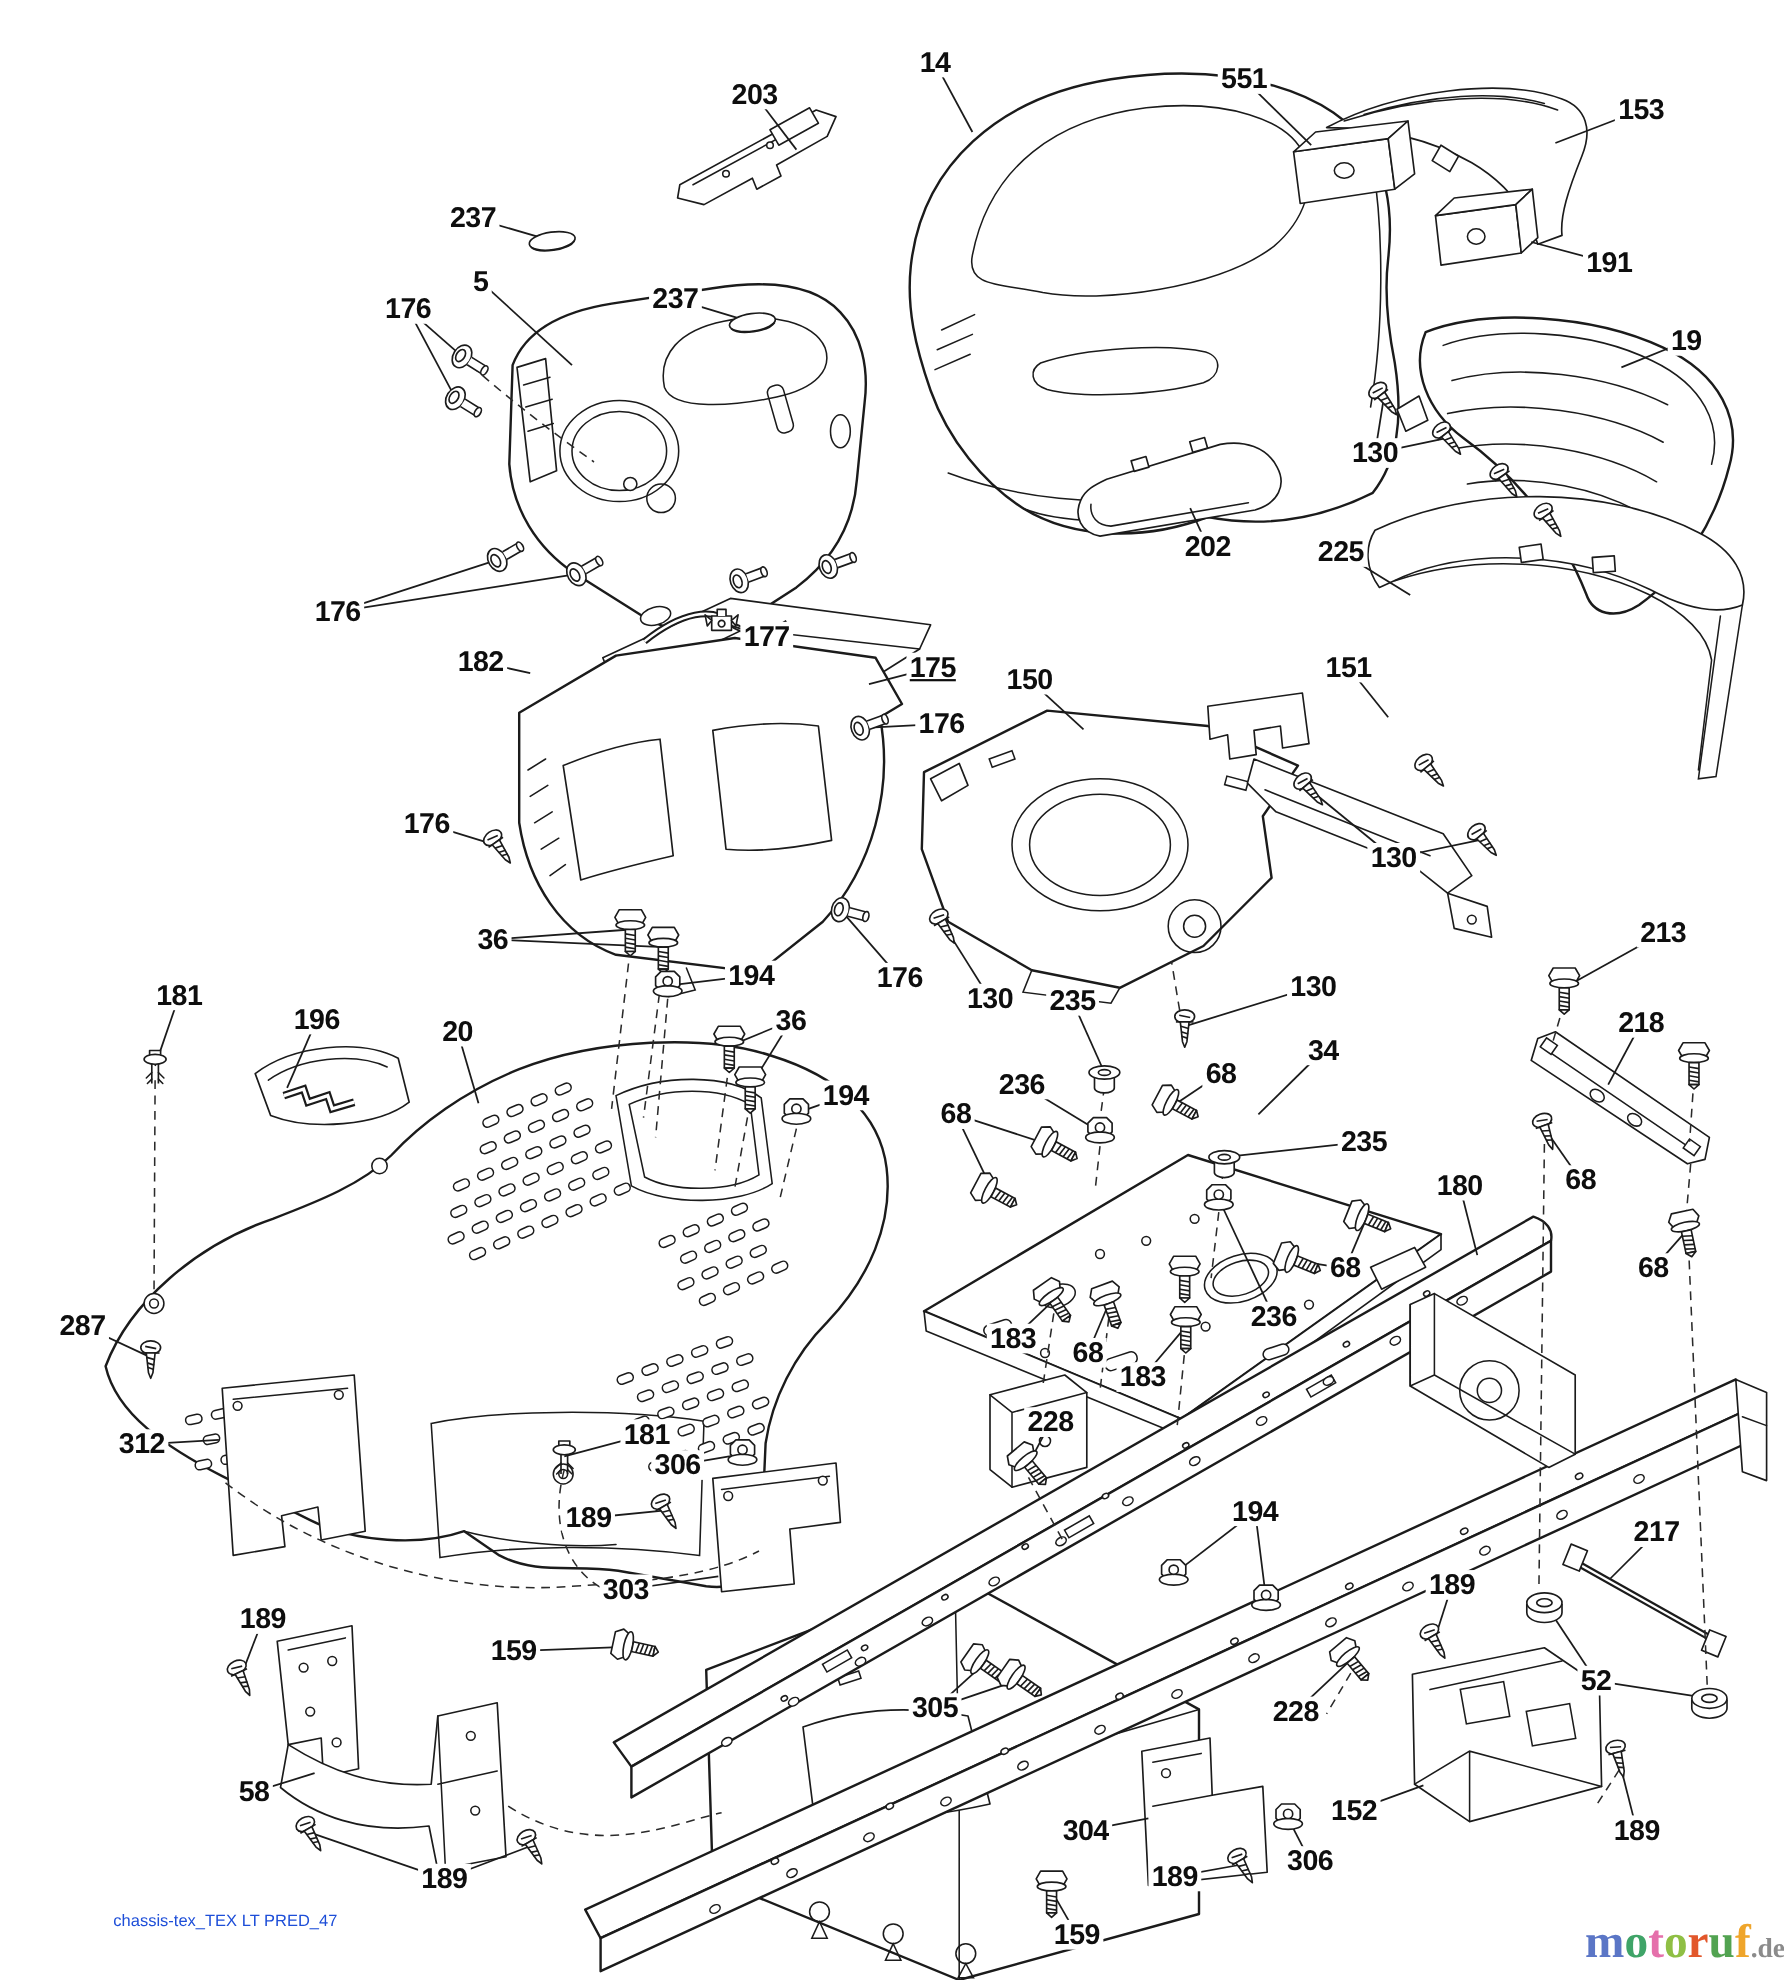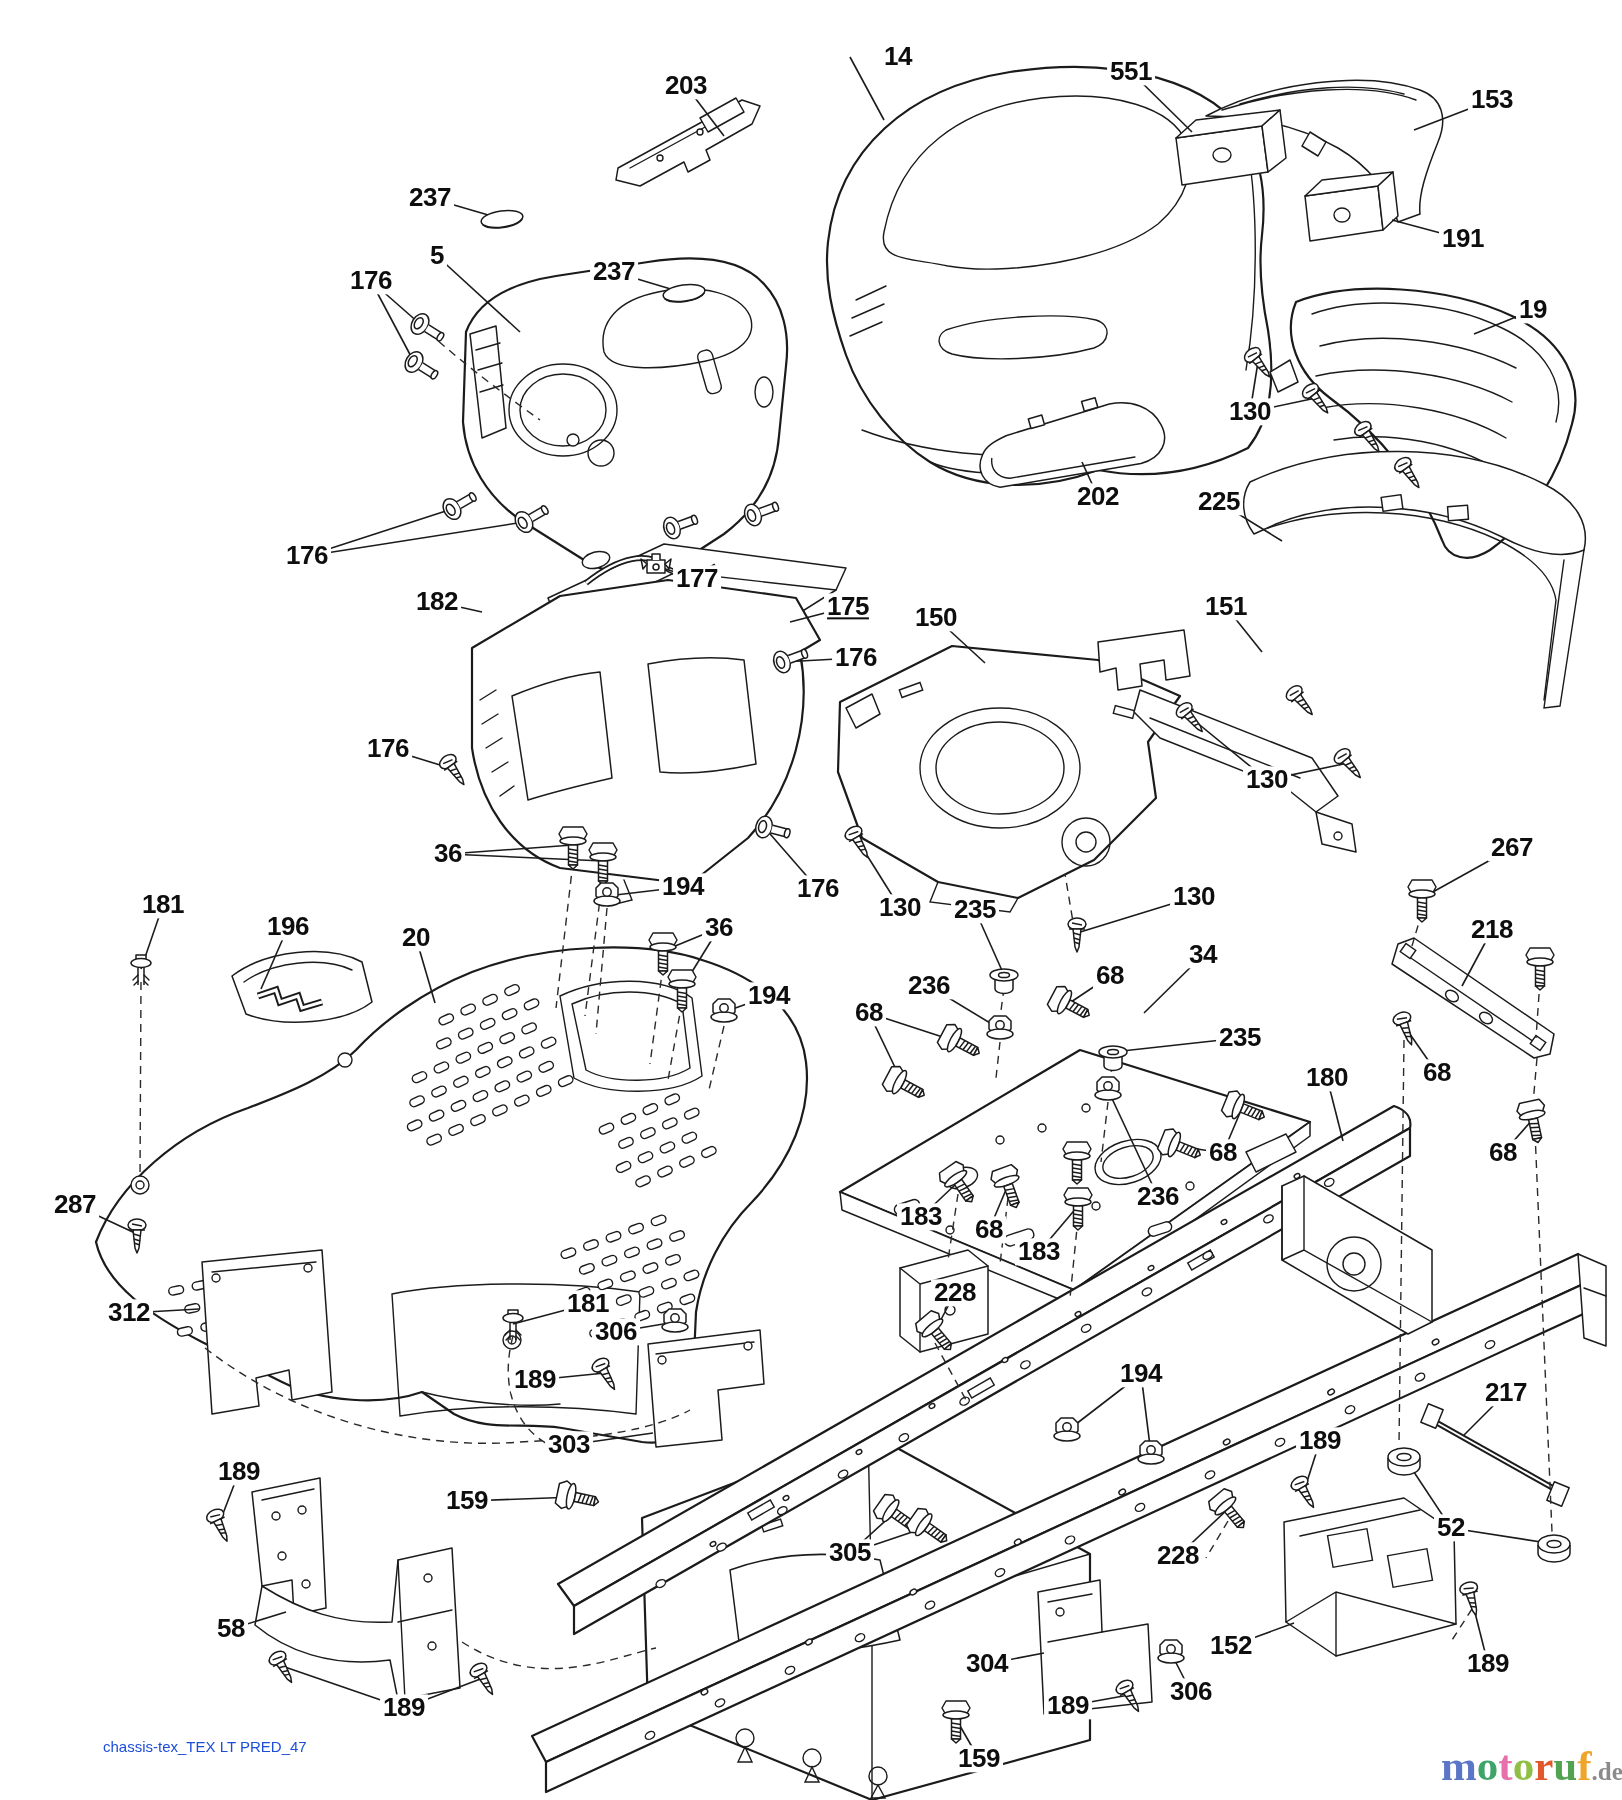--- a/index.html
+++ b/index.html
@@ -663,21 +663,21 @@
         <use href="#g-shoulder" transform="translate(753,515) rotate(-20)"></use>
         <use href="#g-bolt" transform="translate(1540,966) rotate(0)"></use>
         <use href="#g-screw" transform="translate(1368,436) rotate(-35)"></use>
         <use href="#g-screw" transform="translate(1408,472) rotate(-35)"></use>
         <use href="#g-screw" transform="translate(1300,700) rotate(-40)"></use>
         <use href="#g-bolt" transform="translate(1077,1160) rotate(0)"></use>
       </g>
   </svg>
 
   <div id="callout-layer">
-      <div class="callout" style="left: 898px; top: 57px;">14</div>
+      <div class="callout" style="left: 850px; top: 57px;">14</div>
       <div class="callout" style="left: 686px; top: 86px;">203</div>
       <div class="callout" style="left: 430px; top: 198px;">237</div>
       <div class="callout" style="left: 437px; top: 256px;">5</div>
       <div class="callout" style="left: 371px; top: 281px;">176</div>
       <div class="callout" style="left: 614px; top: 272px;">237</div>
       <div class="callout" style="left: 1131px; top: 72px;">551</div>
       <div class="callout" style="left: 1492px; top: 100px;">153</div>
       <div class="callout" style="left: 1463px; top: 239px;">191</div>
       <div class="callout" style="left: 1533px; top: 310px;">19</div>
       <div class="callout" style="left: 1250px; top: 412px;">130</div>
@@ -702,21 +702,21 @@
       <div class="callout" style="left: 900px; top: 908px;">130</div>
       <div class="callout" style="left: 1194px; top: 897px;">130</div>
       <div class="callout" style="left: 975px; top: 910px;">235</div>
       <div class="callout" style="left: 929px; top: 986px;">236</div>
       <div class="callout" style="left: 869px; top: 1013px;">68</div>
       <div class="callout" style="left: 1110px; top: 976px;">68</div>
       <div class="callout" style="left: 1203px; top: 955px;">34</div>
       <div class="callout" style="left: 1240px; top: 1038px;">235</div>
       <div class="callout" style="left: 1158px; top: 1197px;">236</div>
       <div class="callout" style="left: 1267px; top: 780px;">130</div>
-      <div class="callout" style="left: 1512px; top: 848px;">267</div>
+      <div class="callout" style="left: 1512px; top: 848px;">213</div>
       <div class="callout" style="left: 1492px; top: 930px;">218</div>
       <div class="callout" style="left: 1437px; top: 1073px;">68</div>
       <div class="callout" style="left: 1503px; top: 1153px;">68</div>
       <div class="callout" style="left: 1223px; top: 1153px;">68</div>
       <div class="callout" style="left: 1327px; top: 1078px;">180</div>
       <div class="callout" style="left: 921px; top: 1217px;">183</div>
       <div class="callout" style="left: 989px; top: 1230px;">68</div>
       <div class="callout" style="left: 1039px; top: 1252px;">183</div>
       <div class="callout" style="left: 955px; top: 1293px;">228</div>
       <div class="callout" style="left: 1141px; top: 1374px;">194</div>

